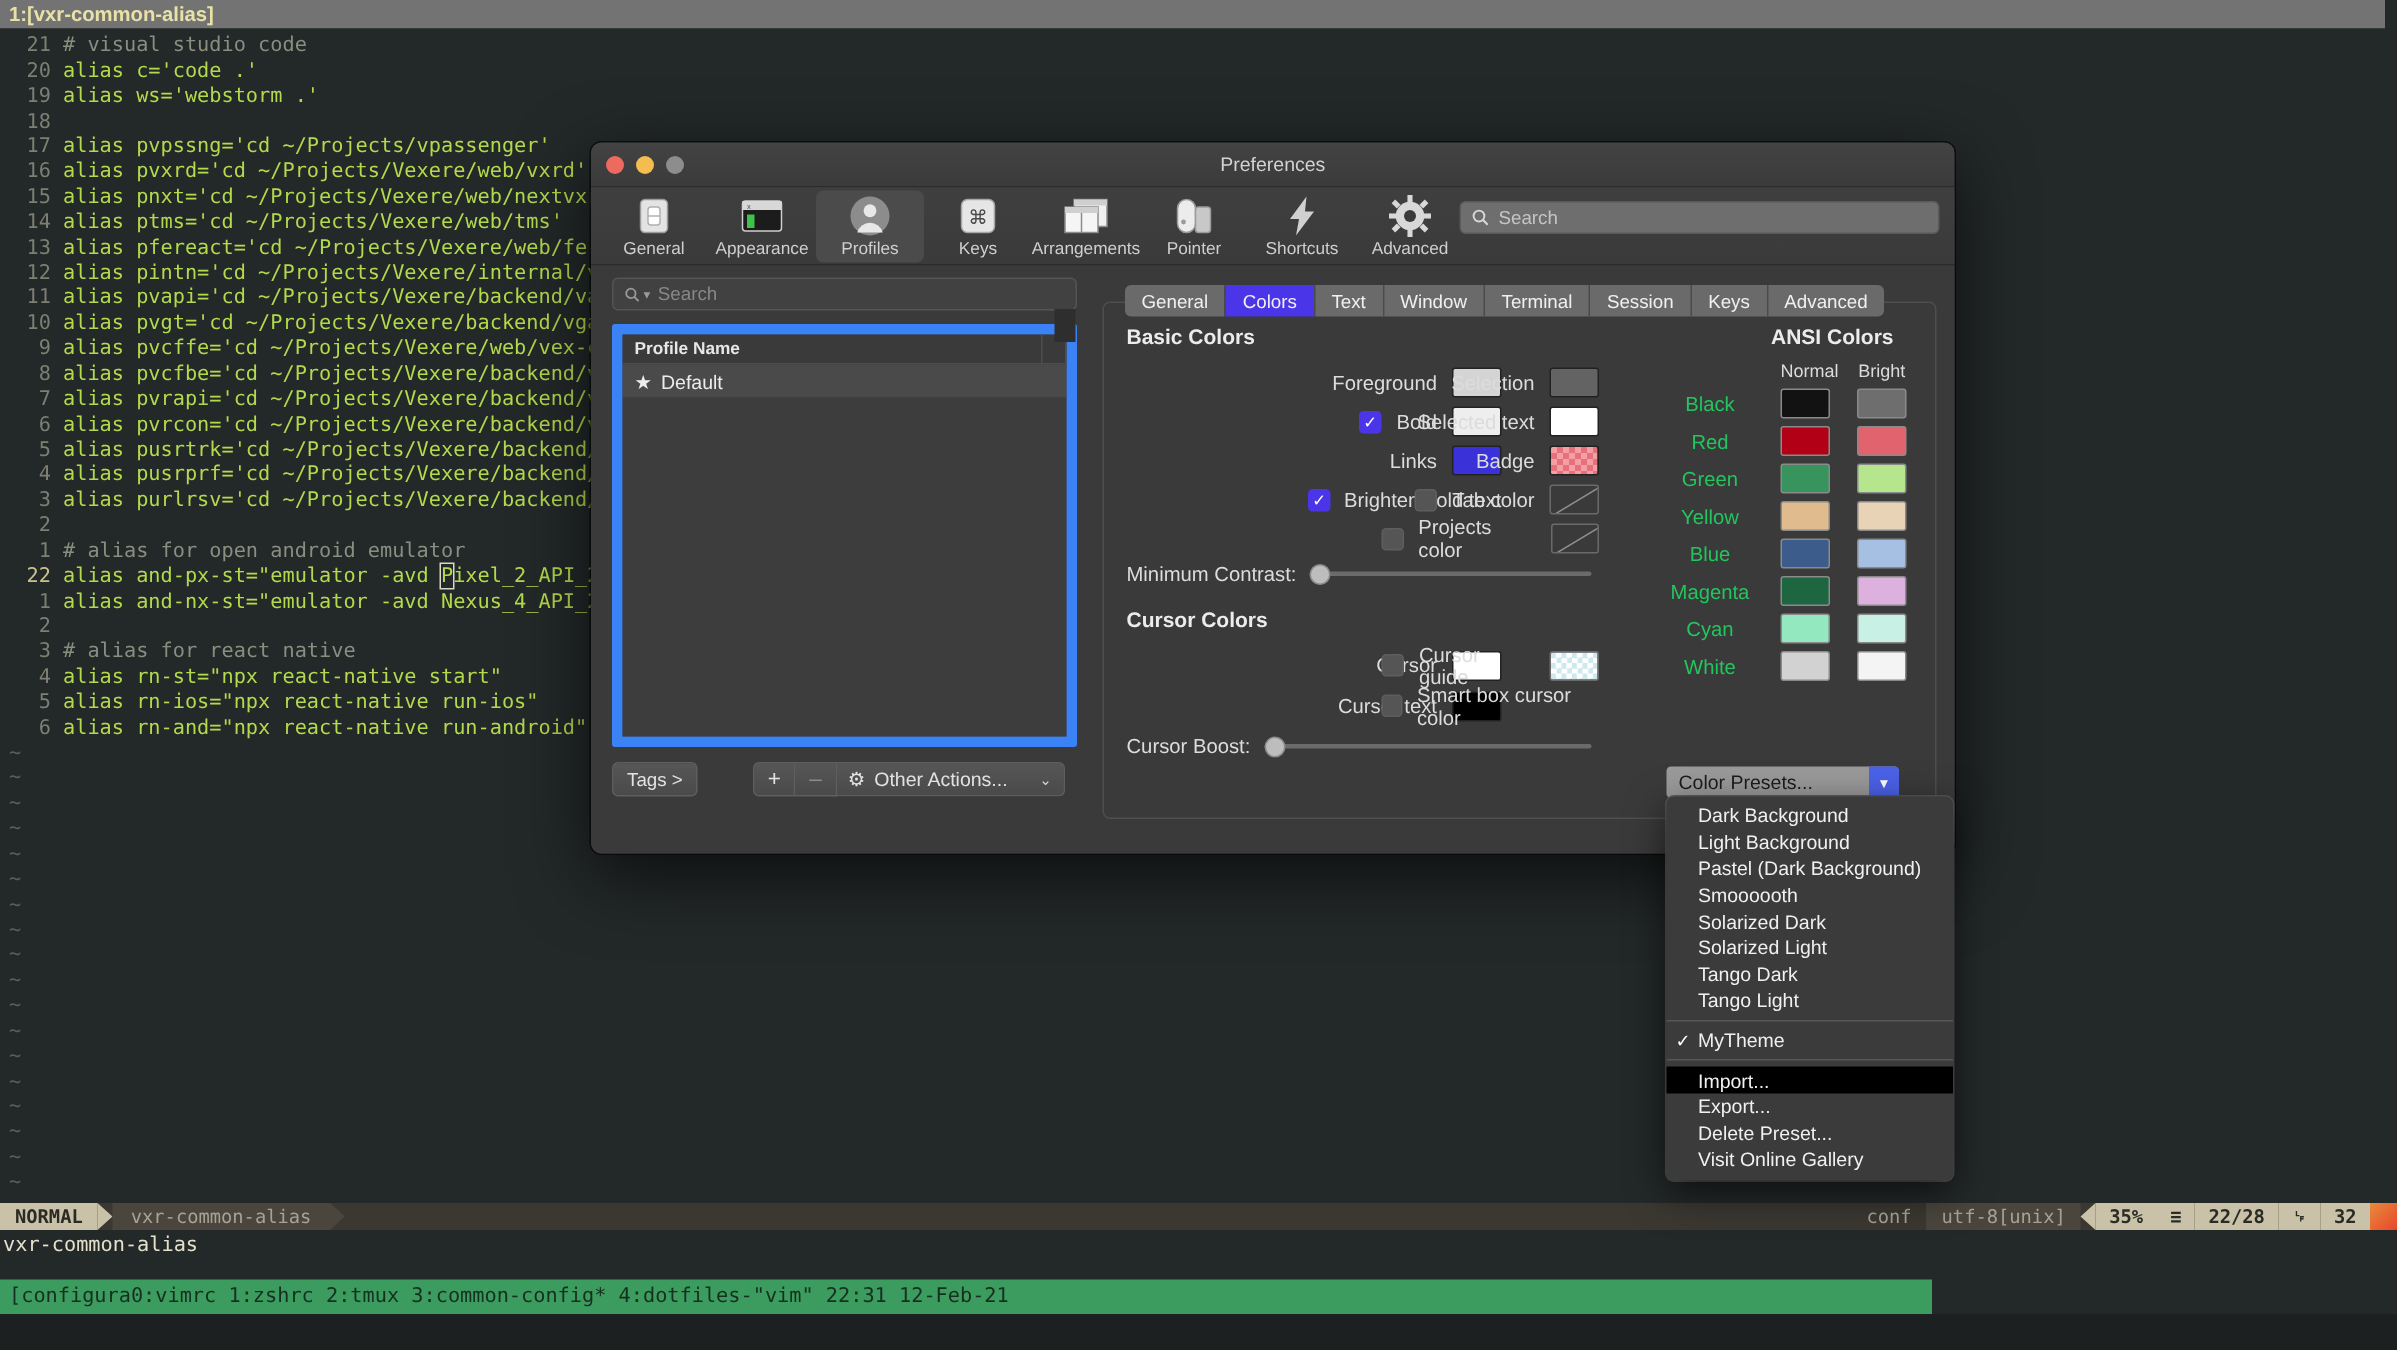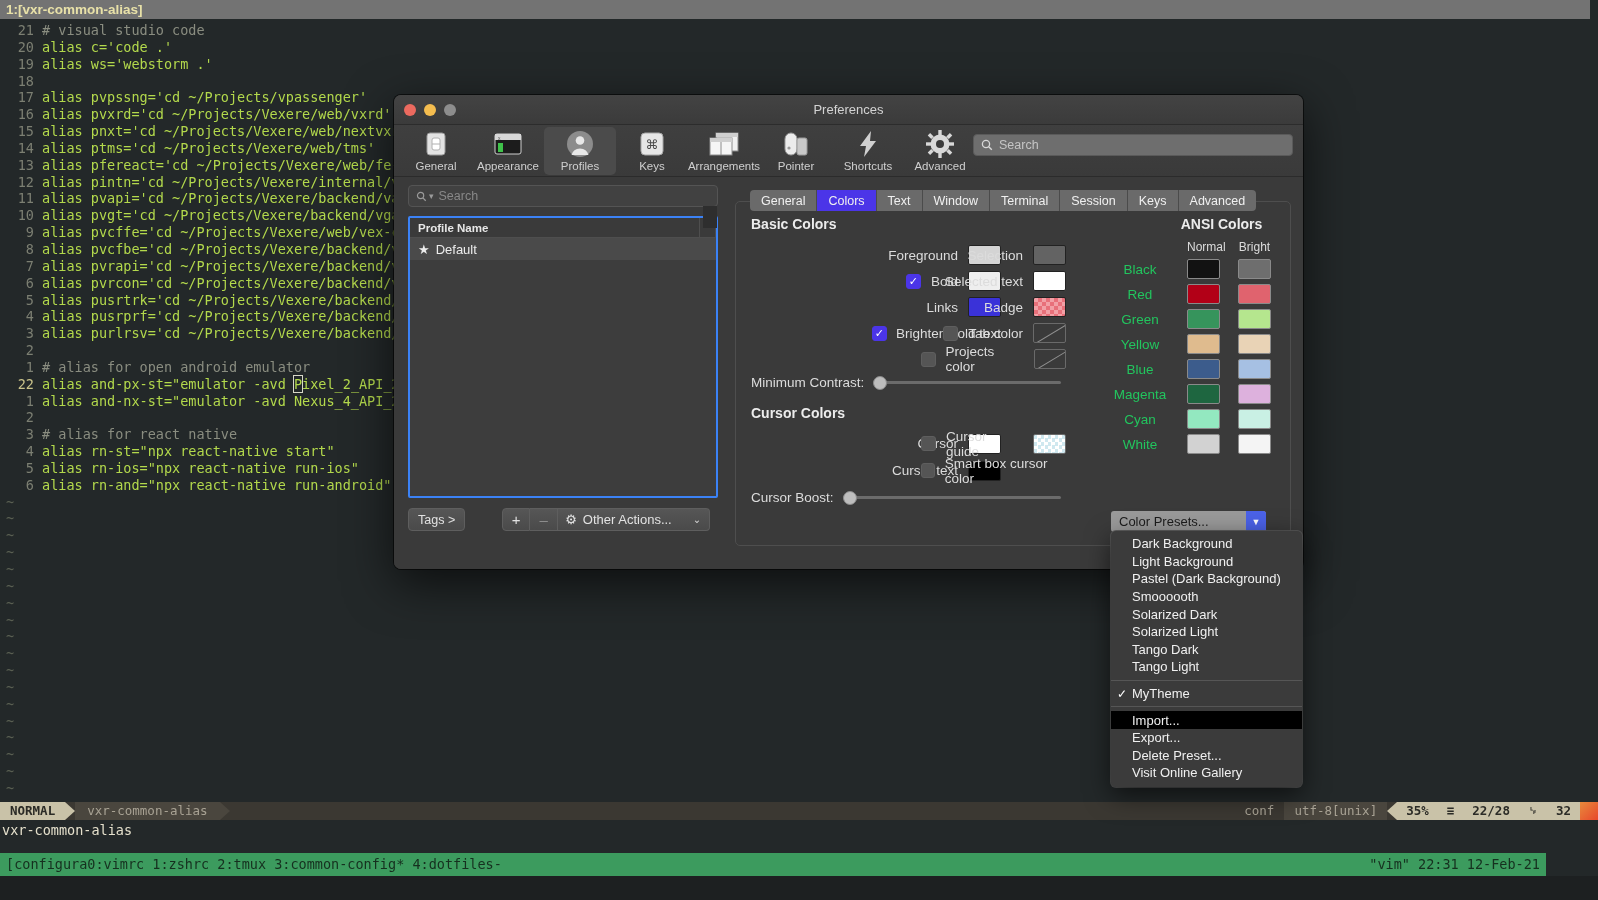--- a/index.html
+++ b/index.html
@@ -86,27 +86,27 @@
     border-right: 10px solid #c9c2a8;
   }
   .vs-end { width: 18px; background: linear-gradient(135deg,#e88a3c 0%, #e8472c 100%); }
 
   .vim-cmdline {
     position: absolute; left: 0; top: 820px; width: 1598px; height: 20px;
     color: #e5e0cc; font-family: "DejaVu Sans Mono", monospace;
     font-size: 13.5px; line-height: 20px; padding-left: 2px;
   }
   .tmux-bottom {
-    position: absolute; left: 0; top: 853px; width: 1546px; height: 23px;
+    position: absolute; left: 0; top: 853px; width: 1288px; height: 23px;
     background: #3c9b5e;
     color: #16301f;
     font-family: "DejaVu Sans Mono", monospace;
     font-size: 13.5px; line-height: 23px;
     padding: 0 6px;
-    display: flex; justify-content: space-between;
+    display: flex; 
   }
   .tmux-fill-bottom {
     position: absolute; left: 0; top: 876px; width: 1598px; height: 24px;
     background: #1d2021;
   }
 
   
   #prefs {
     position: absolute; left: 394px; top: 95px;
     width: 909px; height: 474px;
@@ -162,21 +162,21 @@
   .left-panel {
     position: absolute; left: 14px; top: 84px; width: 310px; height: 366px;
   }
   .lp-search {
     height: 22px; background: #414141; border: 1px solid #545454; border-radius: 4px;
     display: flex; align-items: center; padding-left: 7px; gap: 5px;
   }
   .lp-search .ph { color: #888; font-size: 12.5px; }
   .lp-table {
     margin-top: 9px; height: 282px; background: #3d3d3d;
-    border: 2px solid #3b82f6; border-radius: 2px; overflow: hidden;
+    border: 7px solid #3b82f6; border-radius: 2px; overflow: hidden;
     display: flex; flex-direction: column;
   }
   .lp-head {
     height: 20px; background: #3a3a3a; border-bottom: 1px solid #4e4e4e;
     display: flex; align-items: center; color: #e7e7e7; font-size: 11.5px;
     font-weight: bold; padding-left: 8px; position: relative;
   }
   .lp-head .div1 { position: absolute; right: 16px; top: 0; bottom: 0; width: 1px; background: #4e4e4e; }
   .lp-head .div2 { position: absolute; right: 0; top: 0; bottom: 0; width: 1px; background: #4e4e4e; }
   .lp-row {

